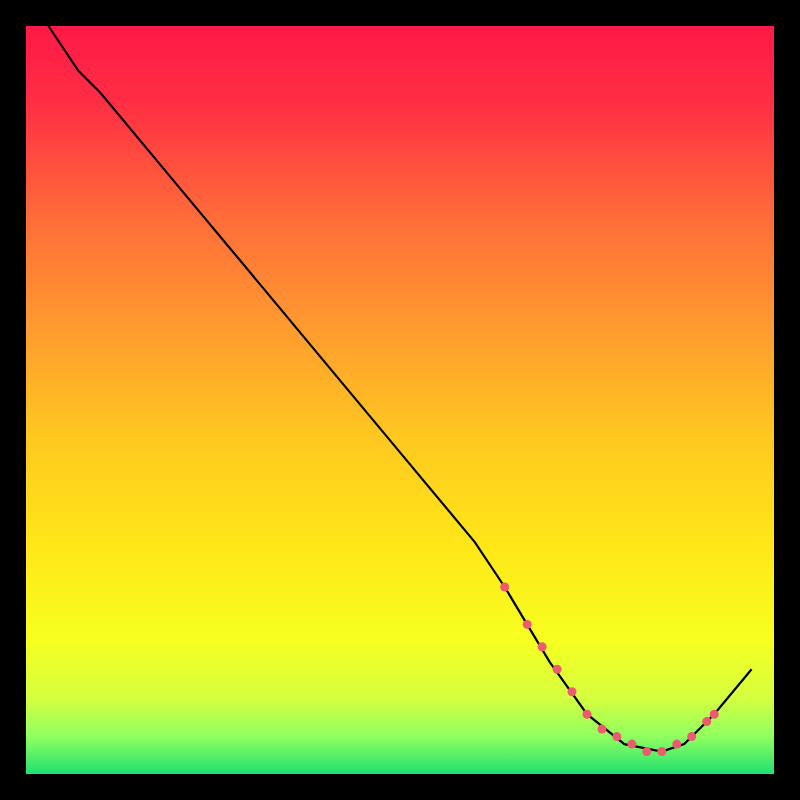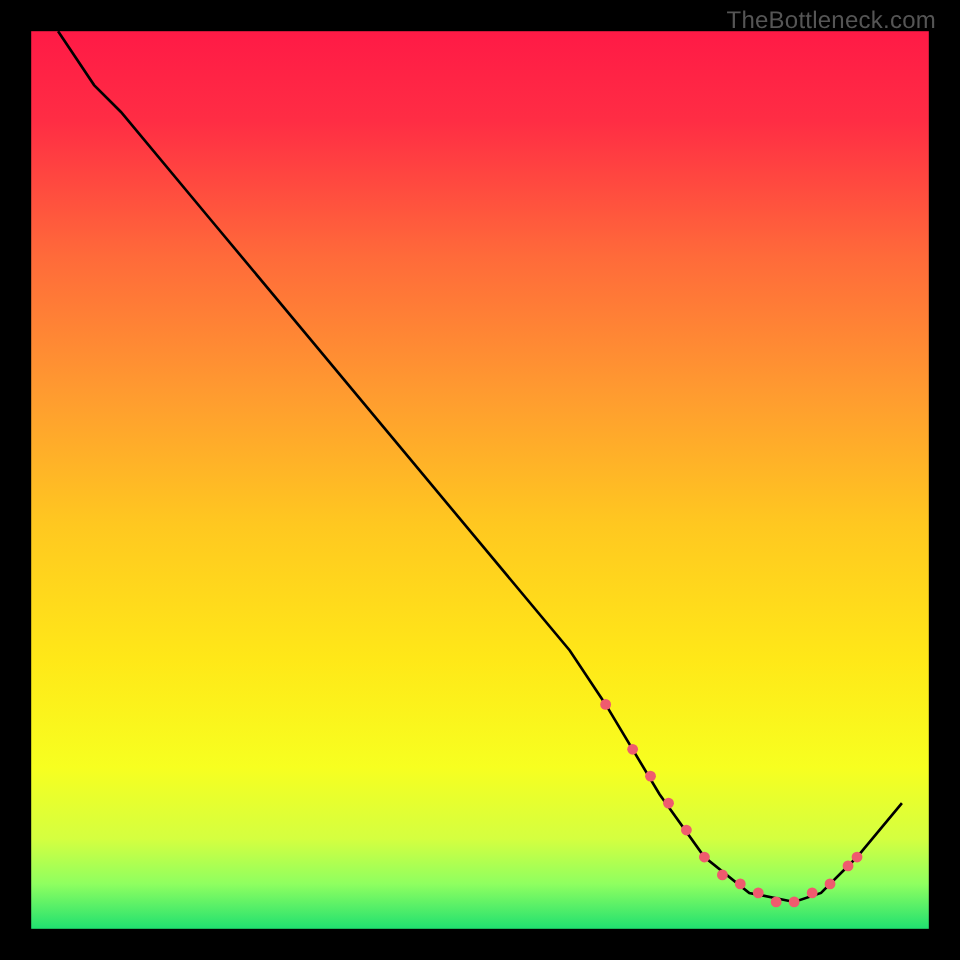--- a/index.html
+++ b/index.html
@@ -27,21 +27,20 @@
     letter-spacing: 0.2px;
   }
   svg {
     display: block;
   }
 </style>
 </head>
 <body>
 
 <div class="container">
-  <div class="watermark">TheBottleneck.com</div>
   <svg id="chart-svg" width="800" height="800">
     <defs>
       <linearGradient id="bg-grad" x1="0" y1="0" x2="0" y2="1">
           <stop offset="0%" stop-color="#ff1a46"></stop>
           <stop offset="10%" stop-color="#ff2d44"></stop>
           <stop offset="25%" stop-color="#ff6a3a"></stop>
           <stop offset="40%" stop-color="#ff9a30"></stop>
           <stop offset="55.00000000000001%" stop-color="#ffc820"></stop>
           <stop offset="70%" stop-color="#ffe818"></stop>
           <stop offset="82%" stop-color="#f7ff20"></stop>

